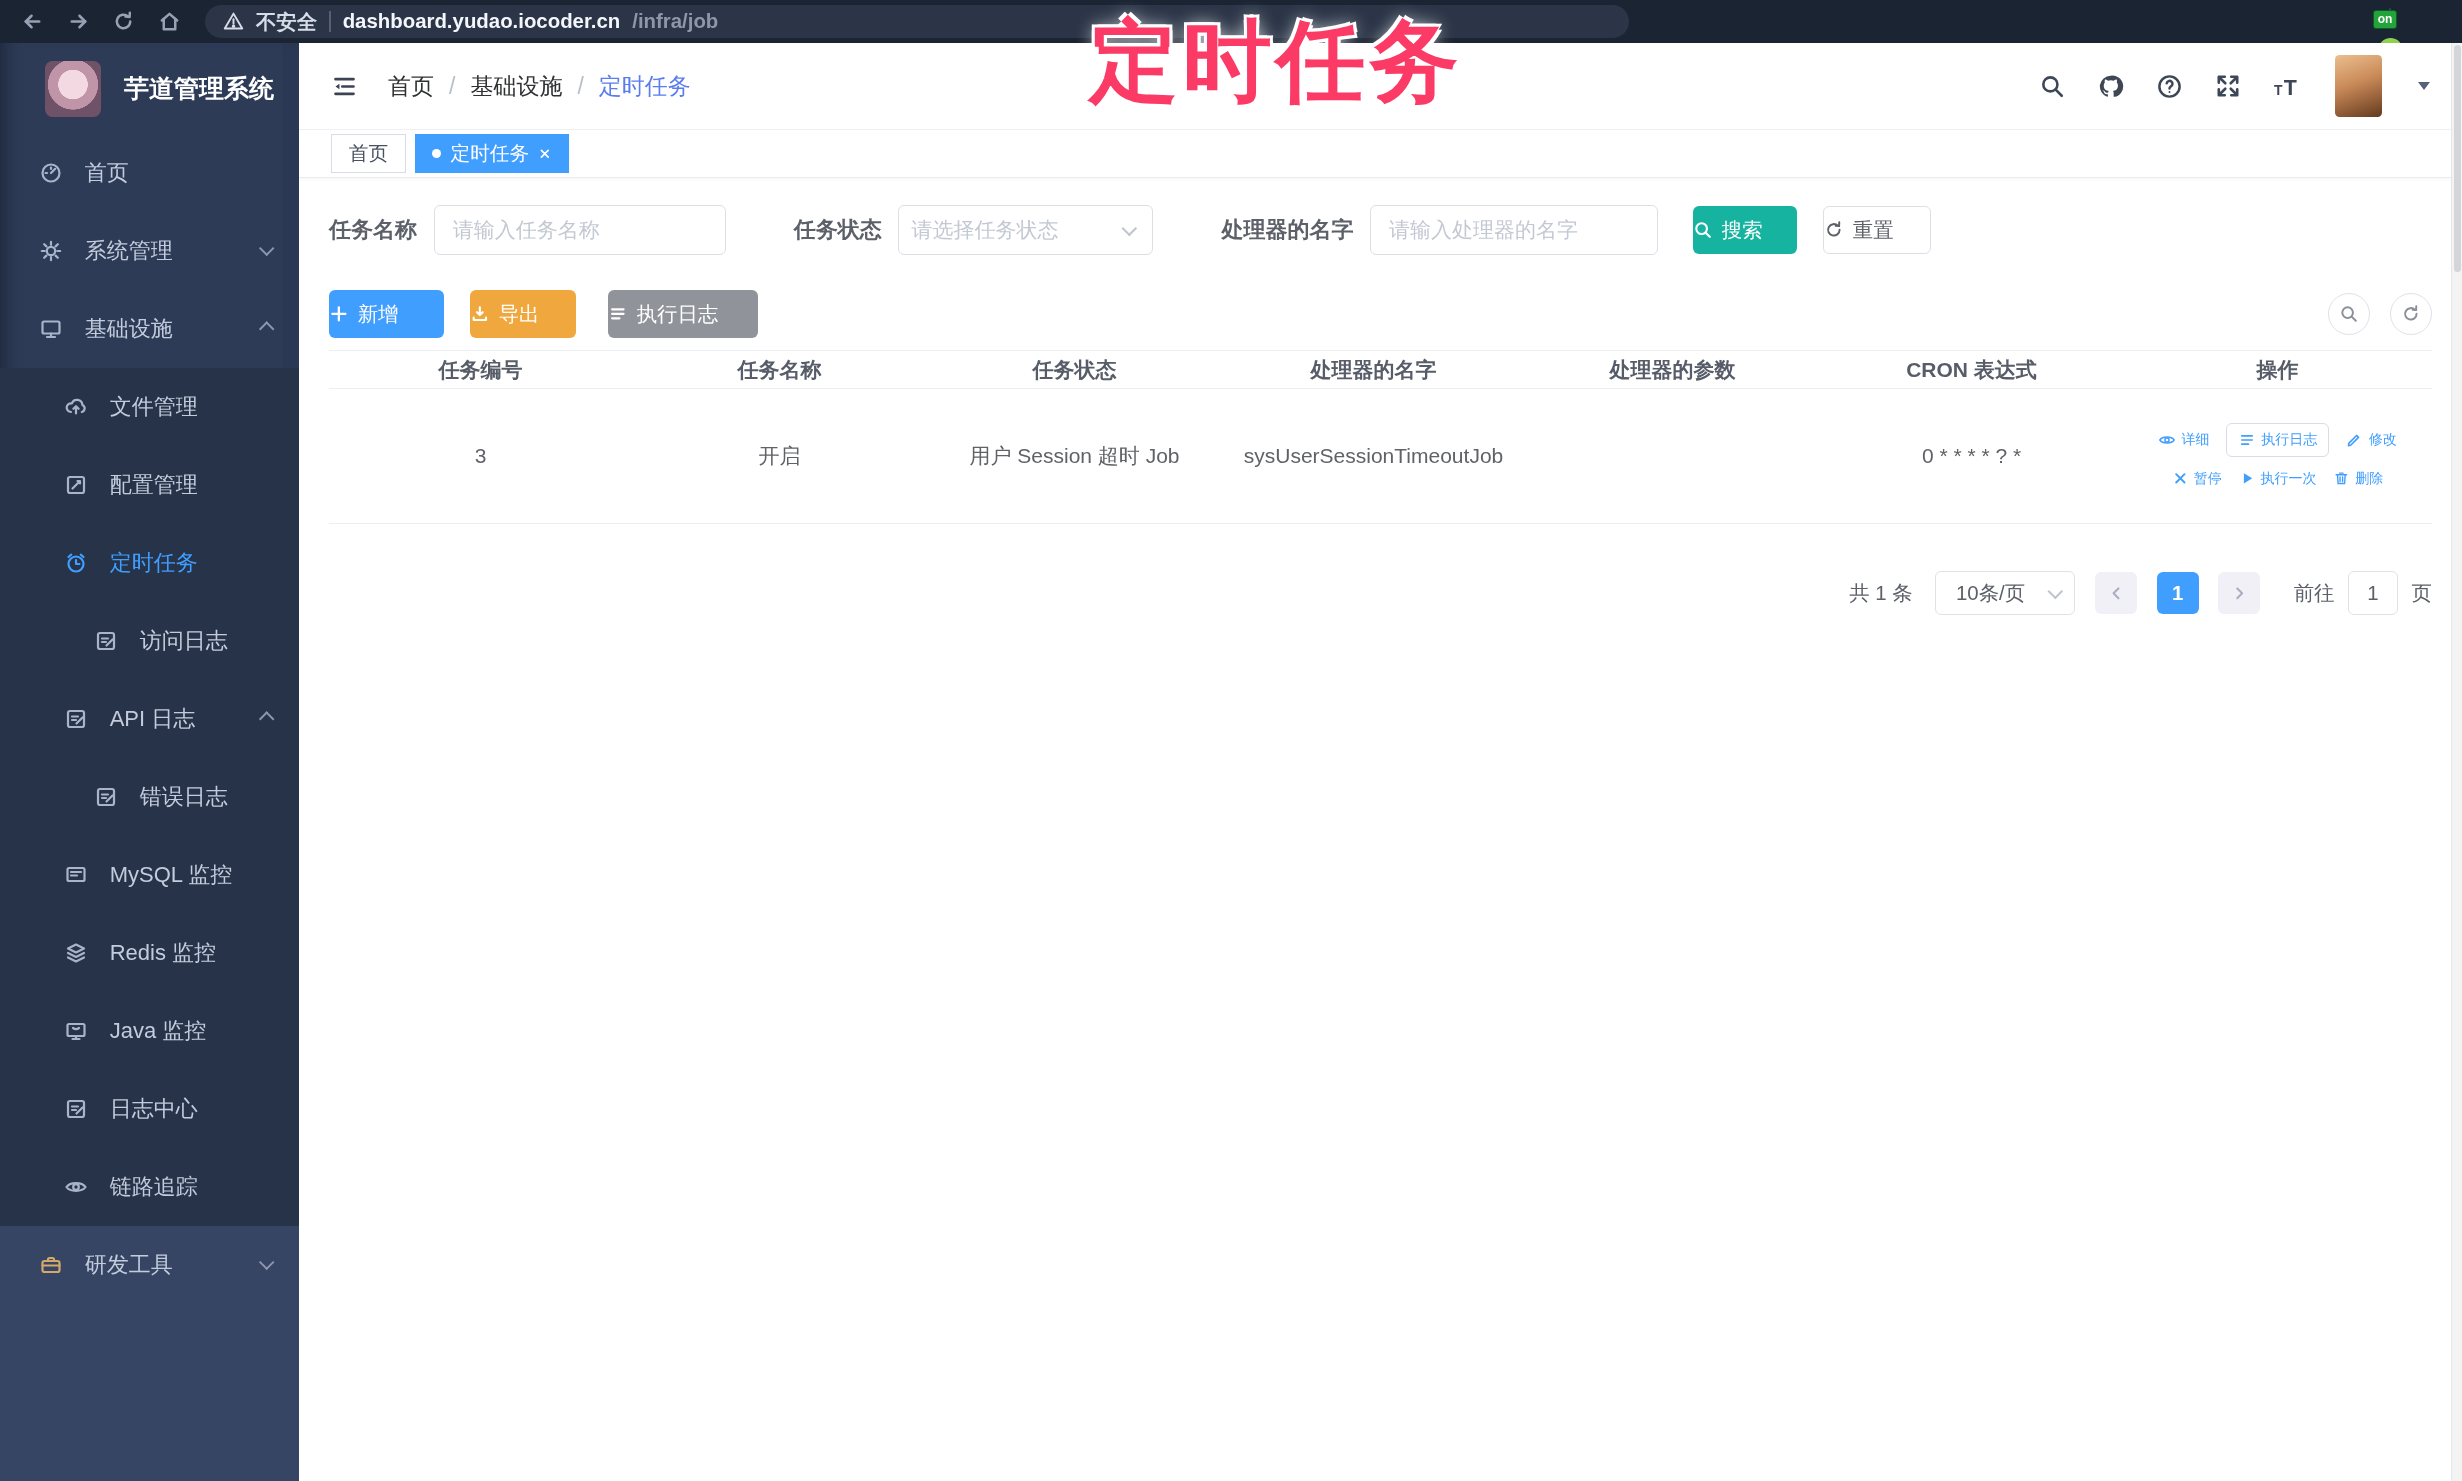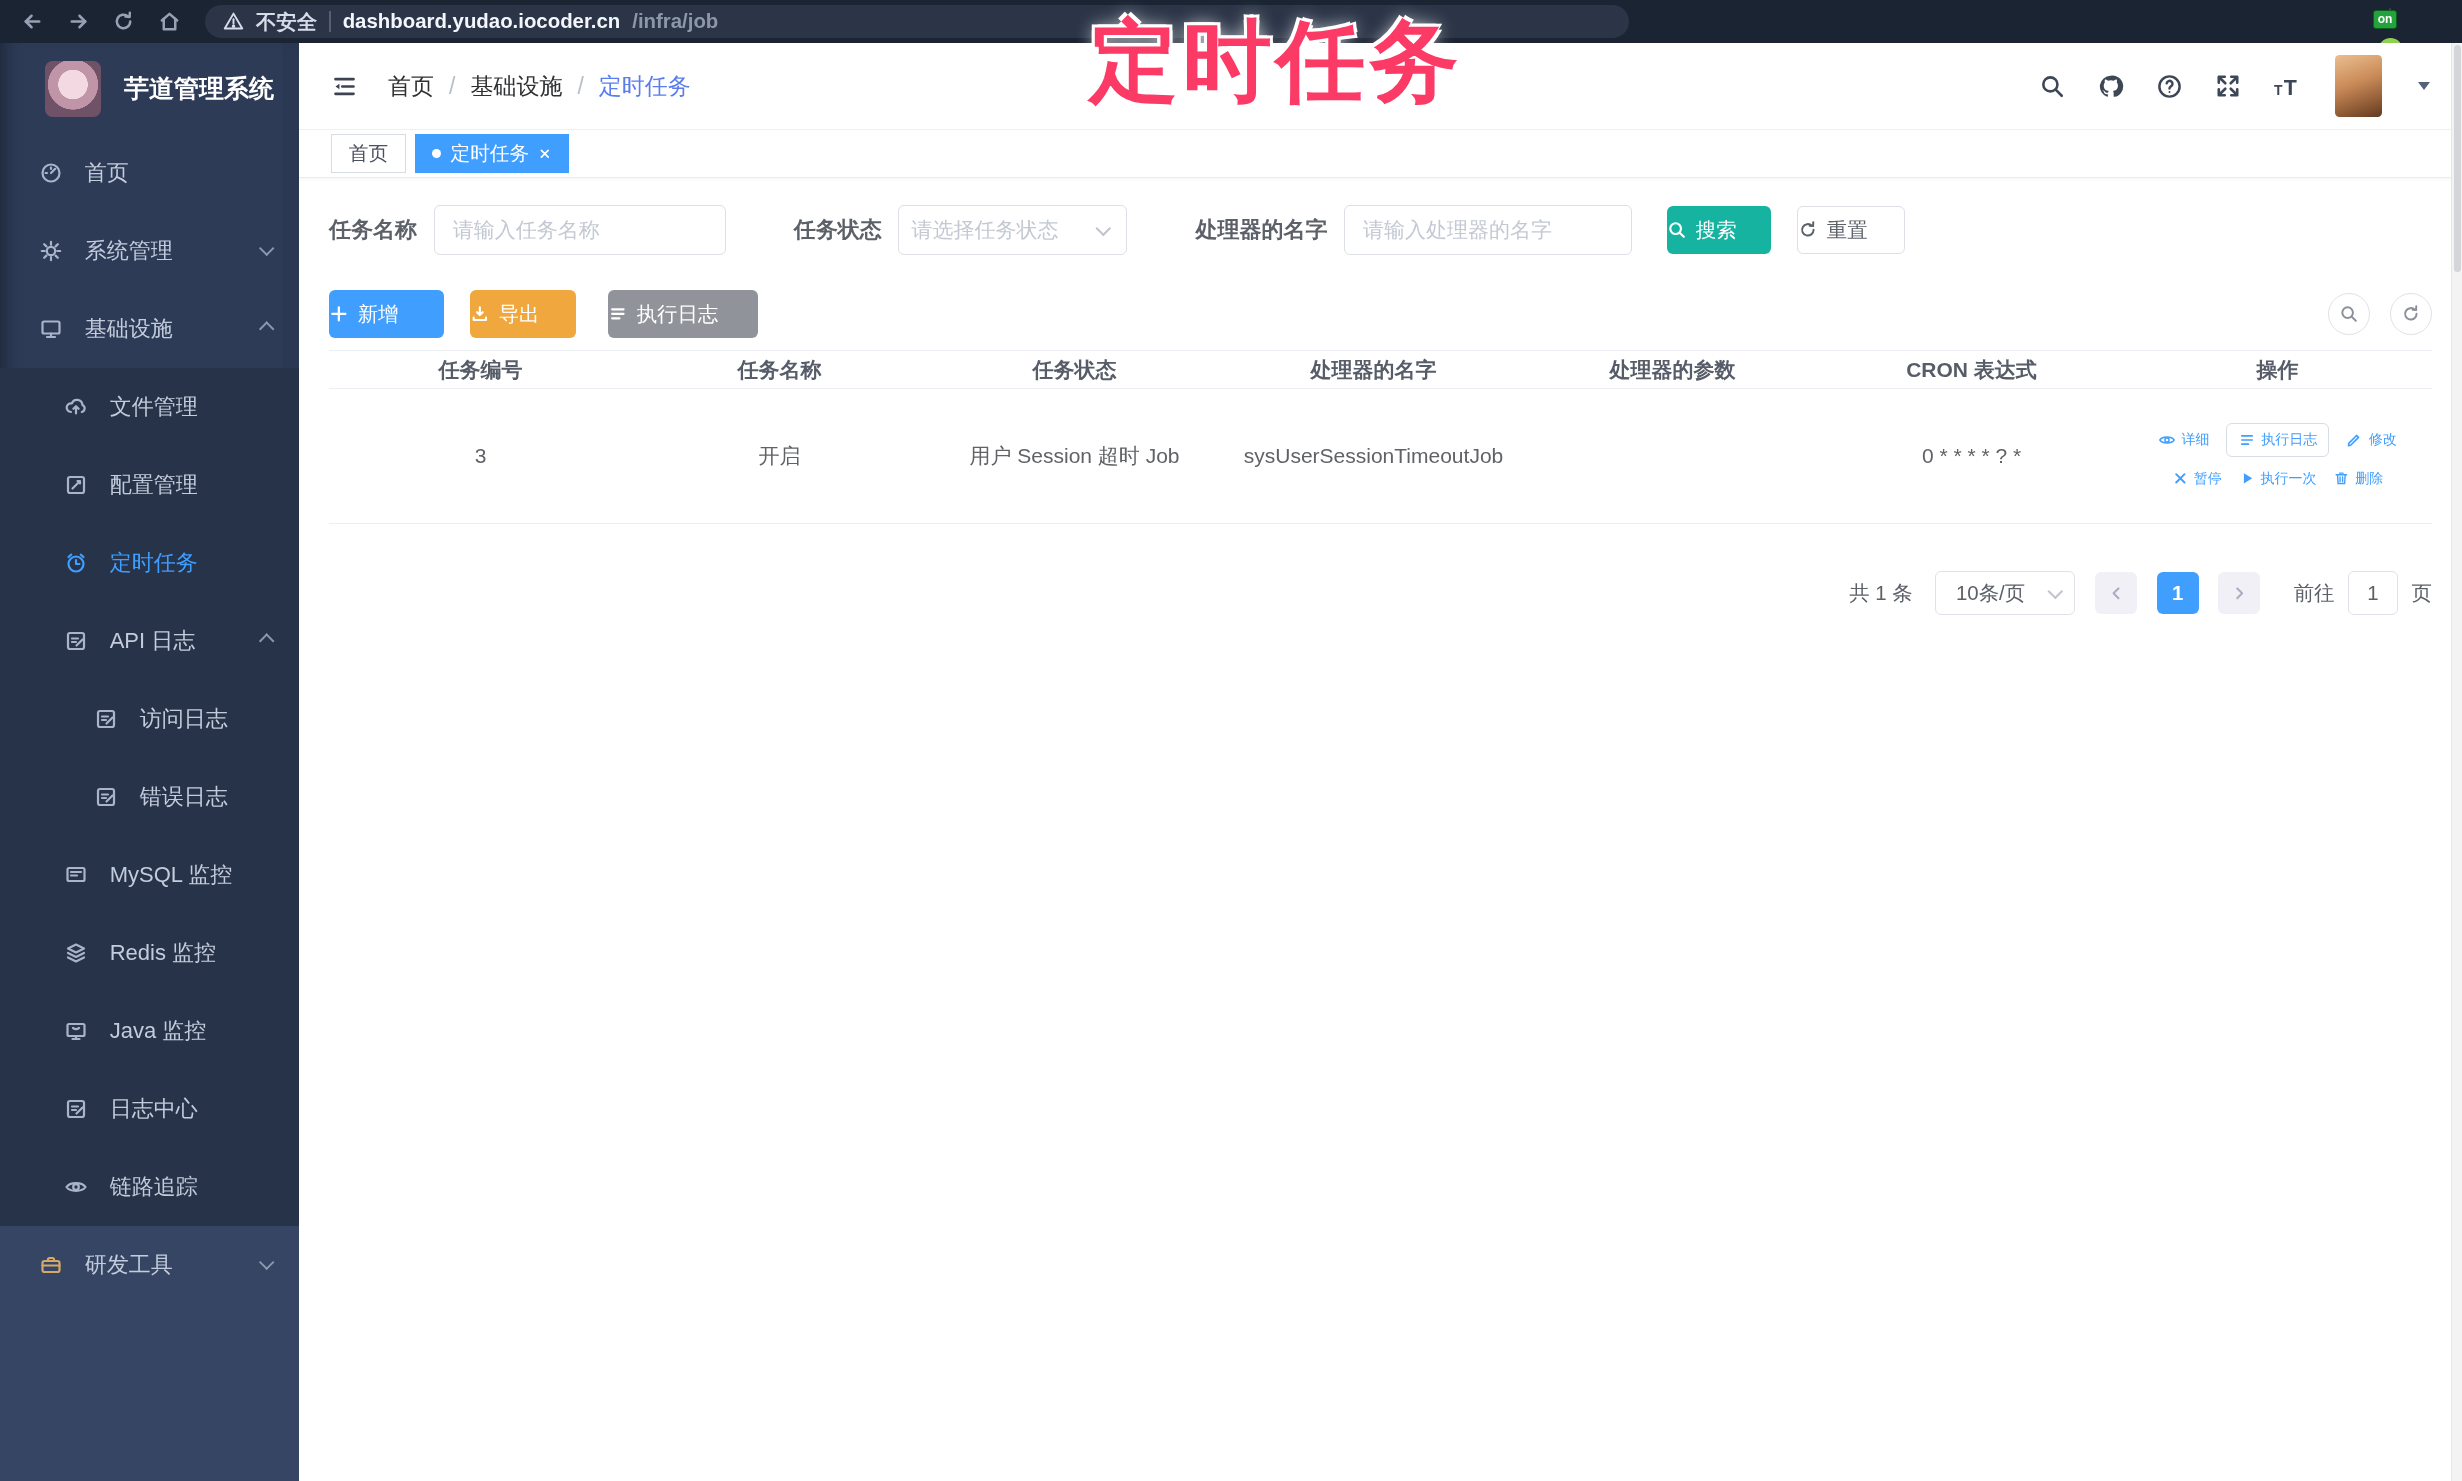--- a/index.html
+++ b/index.html
@@ -72,21 +72,21 @@
   .tag-close { display:flex; align-items:center; }
 
   
   .content { padding:0 30px; flex:1; }
   .filter-row { margin-top:27px; display:flex; align-items:center; }
   .f-label { font-size:22px; font-weight:700; color:#5c6068; margin-right:16.7px; white-space:nowrap; }
   .f-box { height:50px; border:0.8px solid #dcdfe6; border-radius:6px; background:#fff; display:flex; align-items:center; padding:0 18px; }
   .f-input { border:none; outline:none; width:100%; font-size:21px; color:#606266; font-family:inherit; background:transparent; }
   .f-input::placeholder { color:#c3c8d2; }
   .w-name { width:292px; margin-right:68px; }
-  .w-status { width:229px; margin-right:68px; position:relative;padding-left:12px; }
+  .w-status { width:255px; margin-right:68px; position:relative;padding-left:12px; }
   .w-handler { width:288px; }
   .sel-placeholder { color:#c3c8d2; font-size:21px; flex:1; white-space:nowrap; }
   .sel-chev { width:10.6px; height:10.6px; border-right:2.3px solid #c0c4cc; border-bottom:2.3px solid #c0c4cc; transform:rotate(45deg) translate(-1.5px,-1.5px); }
   .btn { height:48px; border:none; border-radius:6px; font-size:20.4px; font-family:inherit; display:inline-flex; align-items:center; justify-content:flex-start; gap:9px; cursor:pointer; white-space:nowrap; }
   .btn-search { background:#16b3a0; color:#fff; width:104px; margin-left:35px; }
   .btn-reset { background:#fff; border:0.8px solid #dcdfe6; color:#5c6068; width:108px; margin-left:26px; }
 
   .action-row { margin-top:35px; display:flex; align-items:center; }
   .btn-add { background:#409eff; color:#fff; width:115px; }
   .btn-export { background:#f0a73e; color:#fff; width:106px; margin-left:26px; }
@@ -257,38 +257,38 @@
       </div>
       <div class="menu-item lvl1 active">
         <span class="mi-icon">
           <svg width="24" height="24" viewBox="0 0 24 24" fill="none" stroke="currentColor" stroke-width="2.2" stroke-linecap="round" stroke-linejoin="round">
               <circle cx="12" cy="13" r="7.5"></circle>
               <path d="M12 13V9M12 13h3.4M4.5 6L7.2 3.6M19.5 6l-2.7-2.4"></path>
             </svg>
         </span>
         <span>定时任务</span>
       </div>
-      <div class="menu-item lvl1">
+      <div class="menu-item lvl2">
         <span class="mi-icon">
           <svg width="24" height="24" viewBox="0 0 24 24" fill="none" stroke="currentColor" stroke-width="2.2" stroke-linecap="round" stroke-linejoin="round">
               <rect x="4" y="4" width="16" height="16" rx="2"></rect>
               <path d="M8 9.5h6M8 13h4M12.5 16.5l6-6"></path>
             </svg>
         </span>
+        <span>访问日志</span>
+      </div>
+      <div class="menu-item lvl1">
+        <span class="mi-icon">
+          <svg width="24" height="24" viewBox="0 0 24 24" fill="none" stroke="currentColor" stroke-width="2.2" stroke-linecap="round" stroke-linejoin="round">
+              <rect x="4" y="4" width="16" height="16" rx="2"></rect>
+              <path d="M8 9.5h6M8 13h4M12.5 16.5l6-6"></path>
+            </svg>
+        </span>
         <span>API 日志</span>
         <span class="chev up"></span>
-      </div>
-      <div class="menu-item lvl2">
-        <span class="mi-icon">
-          <svg width="24" height="24" viewBox="0 0 24 24" fill="none" stroke="currentColor" stroke-width="2.2" stroke-linecap="round" stroke-linejoin="round">
-              <rect x="4" y="4" width="16" height="16" rx="2"></rect>
-              <path d="M8 9.5h6M8 13h4M12.5 16.5l6-6"></path>
-            </svg>
-        </span>
-        <span>访问日志</span>
       </div>
       <div class="menu-item lvl2">
         <span class="mi-icon">
           <svg width="24" height="24" viewBox="0 0 24 24" fill="none" stroke="currentColor" stroke-width="2.2" stroke-linecap="round" stroke-linejoin="round">
               <rect x="4" y="4" width="16" height="16" rx="2"></rect>
               <path d="M8 9.5h6M8 13h4M12.5 16.5l6-6"></path>
             </svg>
         </span>
         <span>错误日志</span>
       </div>

